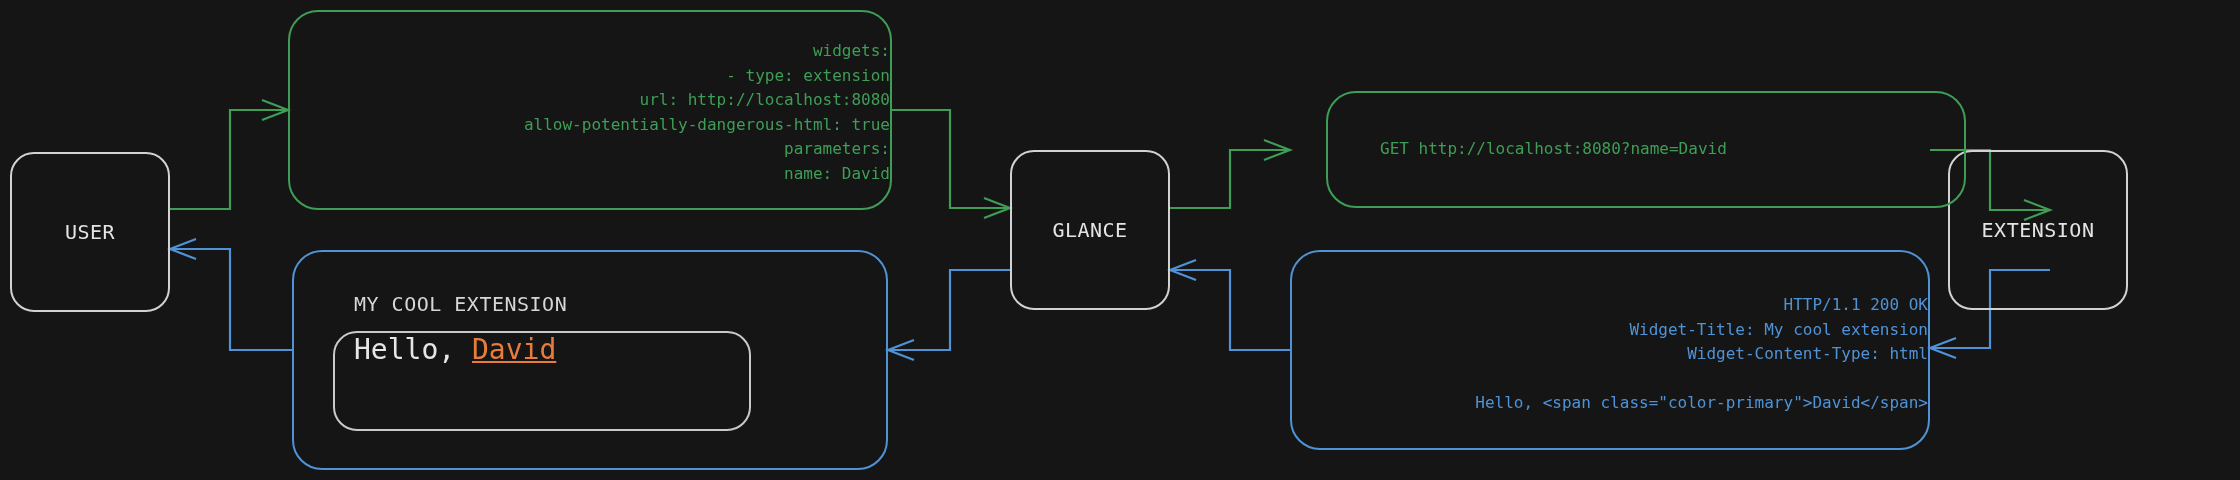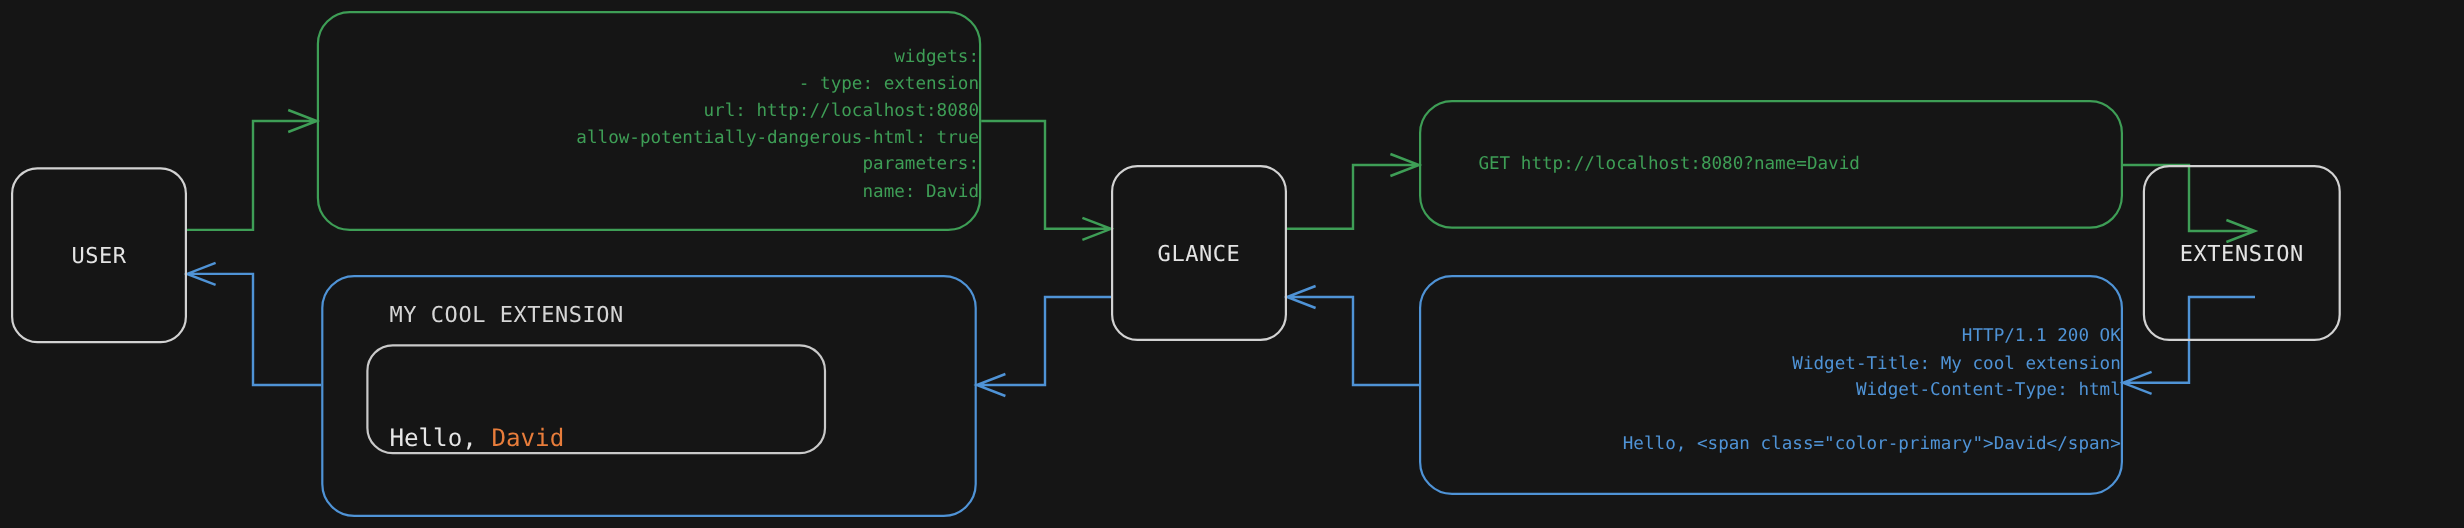--- a/index.html
+++ b/index.html
@@ -17,40 +17,40 @@
 
   .node {
     position: absolute; border: 2px solid var(--node_border, #d2d2d2);
     border-radius: 24px; display: flex; align-items: center; justify-content: center;
     color: var(--node_text, #e4e4e4); font-size: 20px; letter-spacing: 0.5px;
   }
 
   .msg { position: absolute; border: 2px solid; border-radius: 30px; }
   .msg.green { border-color: var(--request, #3e9e56); }
   .msg.blue  { border-color: var(--response, #4f93d6); }
-  .msg.center { display: flex; align-items: center; }
+  .msg.center { display: flex; align-items: center; margin-left: 36px; }
 
   pre.code {
     font-family: inherit; font-size: 16px; line-height: 24.5px; white-space: pre; text-align: right;
   }
   .green-text { color: var(--request, #3e9e56); }
   .blue-text  { color: var(--response, #4f93d6); margin-left: 13px; }
 
   .widget-title {
     font-size: 20px; line-height: 24.5px; margin-left: 21px;
     color: var(--title_text, #d6d6d6); letter-spacing: 0.5px;
   }
   .widget-inner {
     width: 418px; height: 100px; margin-top: 14px;
     border: 2px solid var(--inner_border, #c9c9c9); border-radius: 24px;
-    display: flex; align-items: flex-end; padding-left: 19px;
-    font-size: 22px; white-space: pre;
+    display: flex; align-items: flex-start; padding-left: 19px;
+    font-size: 28px; white-space: pre;
   }
   .hello   { color: var(--greeting_text, #e6e6e6); white-space: pre; }
-  .primary { color: var(--primary, #e87d3b); white-space: pre; }
+  .primary { color: var(--primary, #e87d3b); white-space: pre; text-decoration: underline; }
 </style>
 </head>
 <body>
 
 <div class="canvas">
 
   <svg class="flows" width="2240" height="480" viewBox="0 0 2240 480" aria-hidden="true">
 
     <path class="flow green" d="M170 209 H230 V110 H288 M262 100 L288 110 L262 120"></path>
     <path class="flow green" d="M892 110 H950 V208 H1010 M984 198 L1010 208 L984 218"></path>
@@ -89,20 +89,20 @@
   </div>
 
   <div class="msg blue" style="left:1290px;top:250px;width:640px;height:200px">
     <pre class="code blue-text" style="padding:41px 0 0 52px">HTTP/1.1 200 OK
 Widget-Title: My cool extension
 Widget-Content-Type: html
 
 Hello, &lt;span class="color-primary"&gt;David&lt;/span&gt;</pre>
   </div>
 
-  <div class="msg blue" style="left:292px;top:250px;width:596px;height:220px;padding:22px 0 0 39px">
+  <div class="msg blue" style="left:292px;top:250px;width:596px;height:220px;padding:40px 0 0 39px">
     <div class="widget-title">MY COOL EXTENSION</div>
     <div class="widget-inner">
       <span class="hello">Hello, </span><span class="primary">David</span>
     </div>
   </div>
 
 </div>
 
 </body></html>

